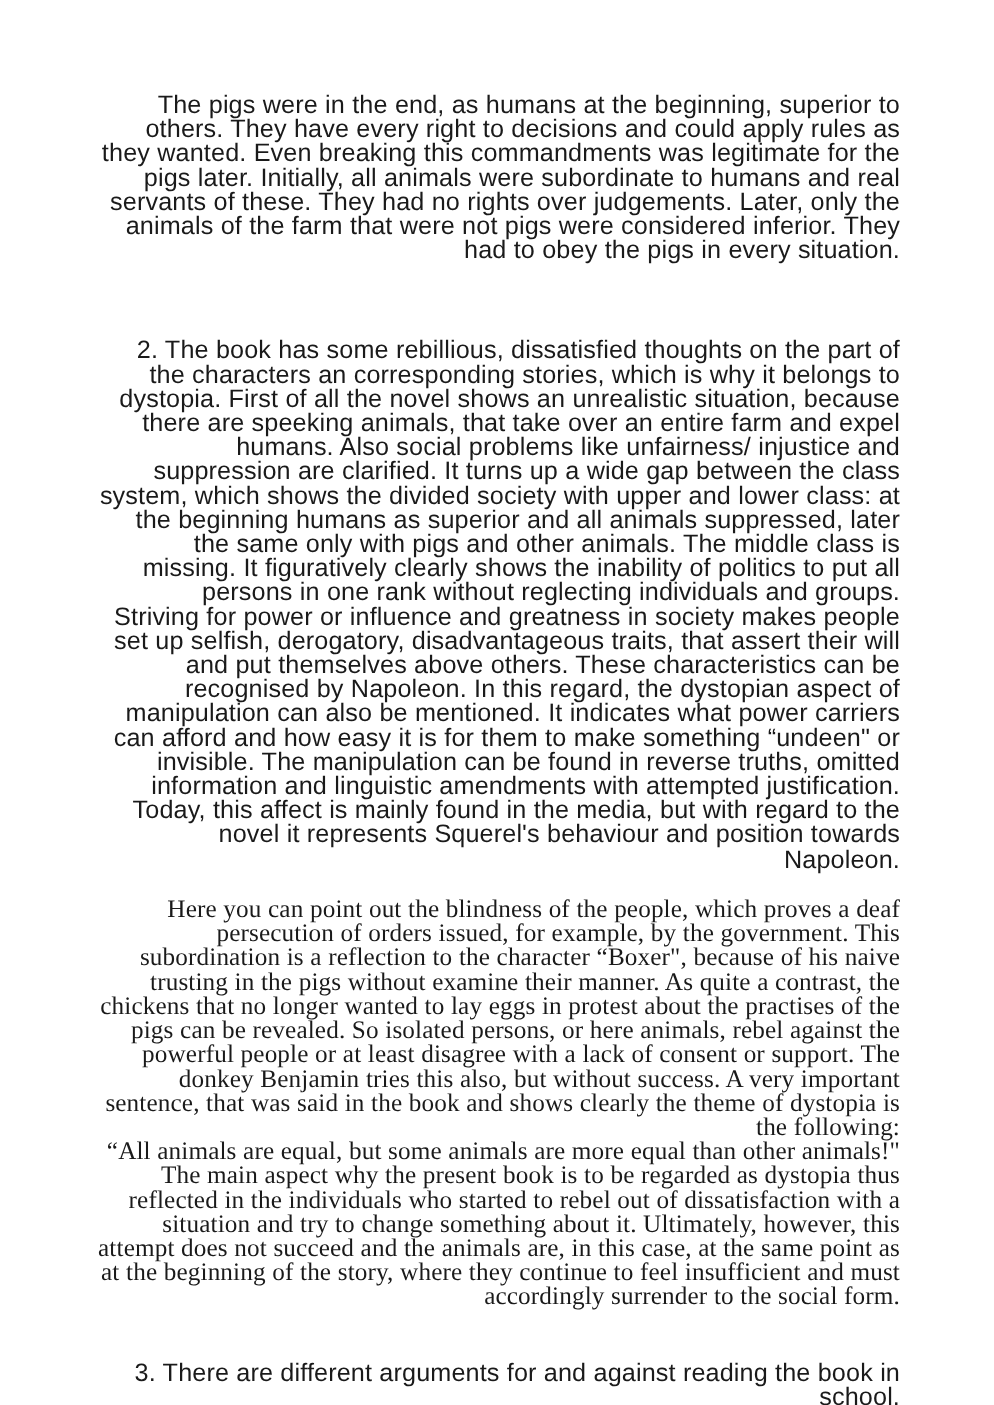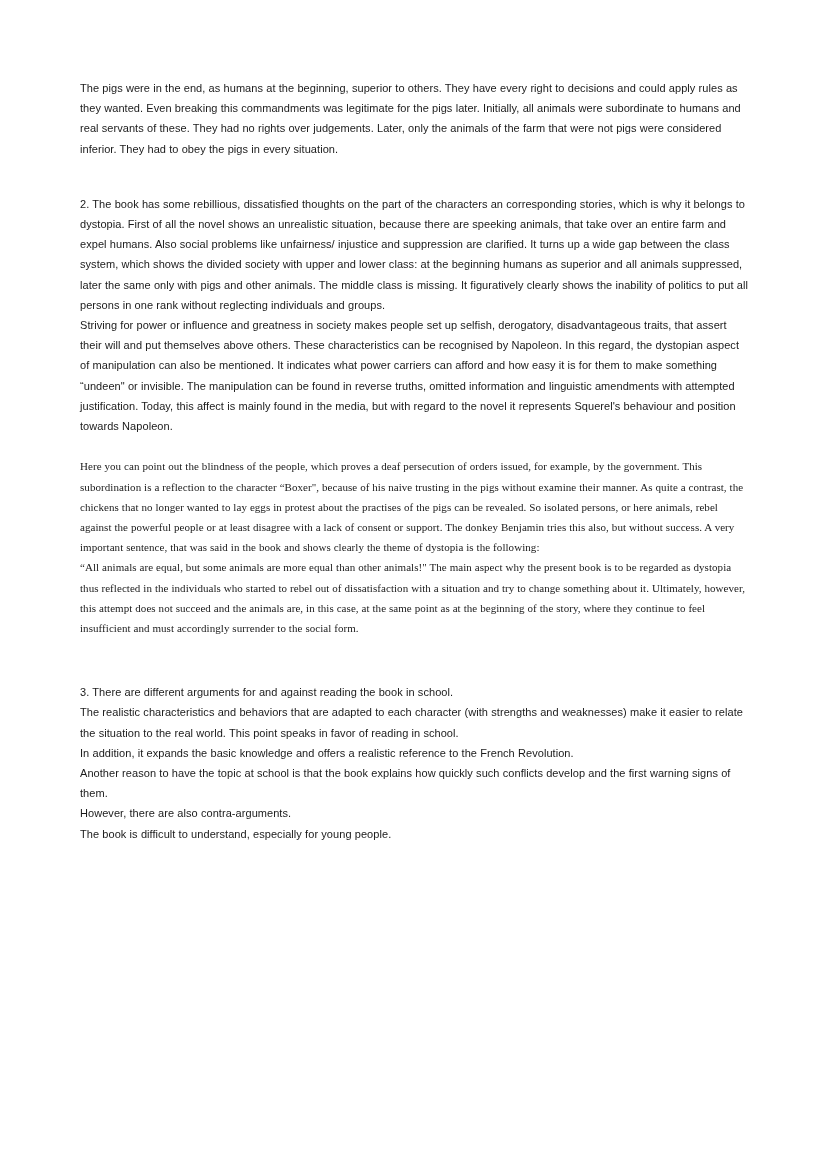--- a/index.html
+++ b/index.html
@@ -23,31 +23,31 @@
     box-sizing: border-box;
     overflow: hidden;
   }
   .doc-body {
     position: absolute;
     left: 80px;
     top: 78px;
     width: 670px;
   }
   .para {
-    font-size: 11px;
+    font-size: 21px;
     line-height: 20.2px;
     color: #1a1a1a;
     margin: 0;
-    text-align: left;
+    text-align: right;
     white-space: pre-wrap;
     word-spacing: 0.1px;
     letter-spacing: 0.005em;
   }
   
-  .gap-2line { margin-top: 35px; }
+  .gap-2line { margin-top: 63px; }
   .gap-1line { margin-top: 20.2px; font-family: Liberation Serif, serif; }
   .gap-2line-b { margin-top: 44px; }
 </style>
 </head>
 <body>
 
 <div class="page">
   <div class="doc-body">
 
     <p class="para">The pigs were in the end, as humans at the beginning, superior to others. They have every right to decisions and could apply rules as they wanted. Even breaking this commandments was legitimate for the pigs later. Initially, all animals were subordinate to humans and real servants of these. They had no rights over judgements. Later, only the animals of the farm that were not pigs were considered inferior. They had to obey the pigs in every situation.</p>

